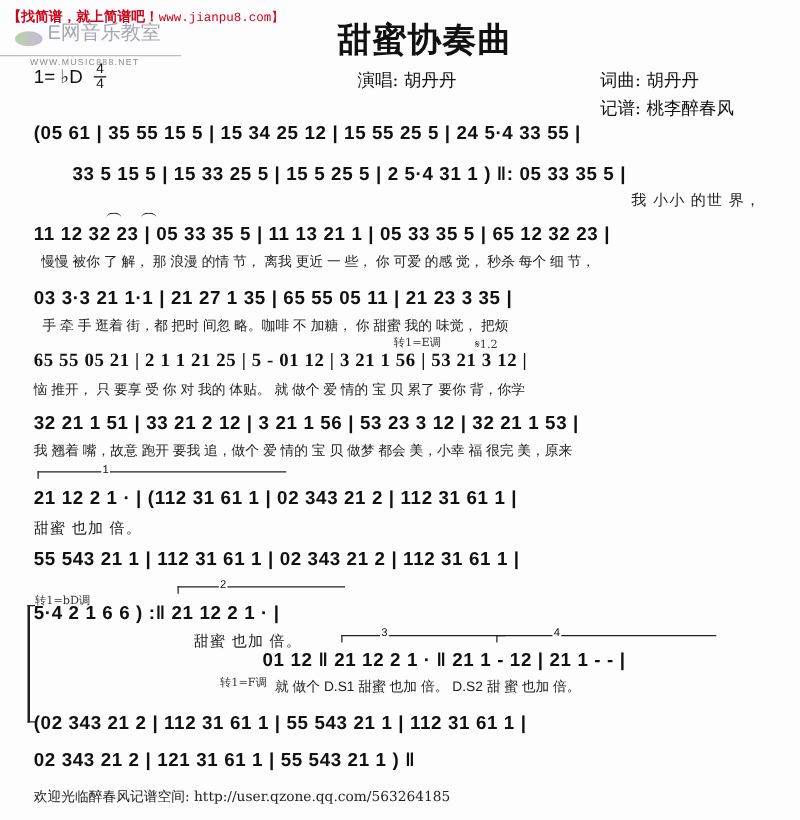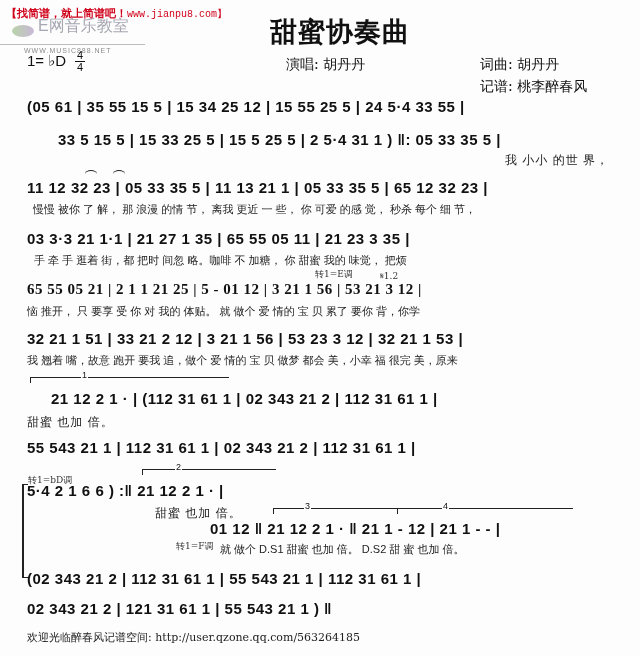--- a/index.html
+++ b/index.html
@@ -66,21 +66,21 @@
 <div class="abs small" style="left:380px;top:271px;">𝄋1.2</div>
 <div class="row" style="top:281px;font-family:Liberation Serif, serif;">65 55  05 21 | 2 1 1 21 25 | 5  -  01  12 | 3 21 1 56 | 53 21 3  12 |</div>
 <div class="lyric" style="left:27px;top:304px;font-size:11px;letter-spacing:0;">恼   推开，  只 要享     受 你 对 我的 体贴。                 就   做个      爱  情的  宝  贝       累了  要你  背，你学</div>
 
 <div class="row" style="top:330px;">32  21  1  51 | 33 21 2  12 | 3 21 1 56 | 53 23 3  12 | 32 21 1  53 |</div>
 <div class="lyric" style="left:27px;top:353px;font-size:11px;letter-spacing:0;">我    翘着  嘴，故意    跑开 要我 追，做个      爱  情的  宝  贝       做梦  都会  美，小幸      福    很完  美，原来</div>
 
 <div class="bracket" style="left:30px;top:377px;width:198px;">
     <span style="left:50px;">1</span>
   </div>
-<div class="row" style="top:390px;margin-left:24px;">21  12  2  1 ·  | (112  31  61  1 | 02  343  21  2 | 112  31  61  1 |</div>
+<div class="row" style="top:390px;">21  12  2  1 ·  | (112  31  61  1 | 02  343  21  2 | 112  31  61  1 |</div>
 <div class="lyric" style="left:27px;top:414px;">甜蜜   也加   倍。</div>
 
 <div class="row" style="top:439px;">55  543  21  1  |  112  31  61  1 |  02  343  21  2  |  112  31  61  1 |</div>
 
 <div class="abs left-brace"></div>
 <div class="bracket" style="left:142px;top:469px;width:133px;">
     <span style="left:32px;">2</span>
   </div>
 <div class="abs small" style="left:28px;top:474px;">转1=bD调</div>
 <div class="row" style="top:482px;">5·4 2 1 6 6 ) :‖ 21 12 2  1 · |</div>

